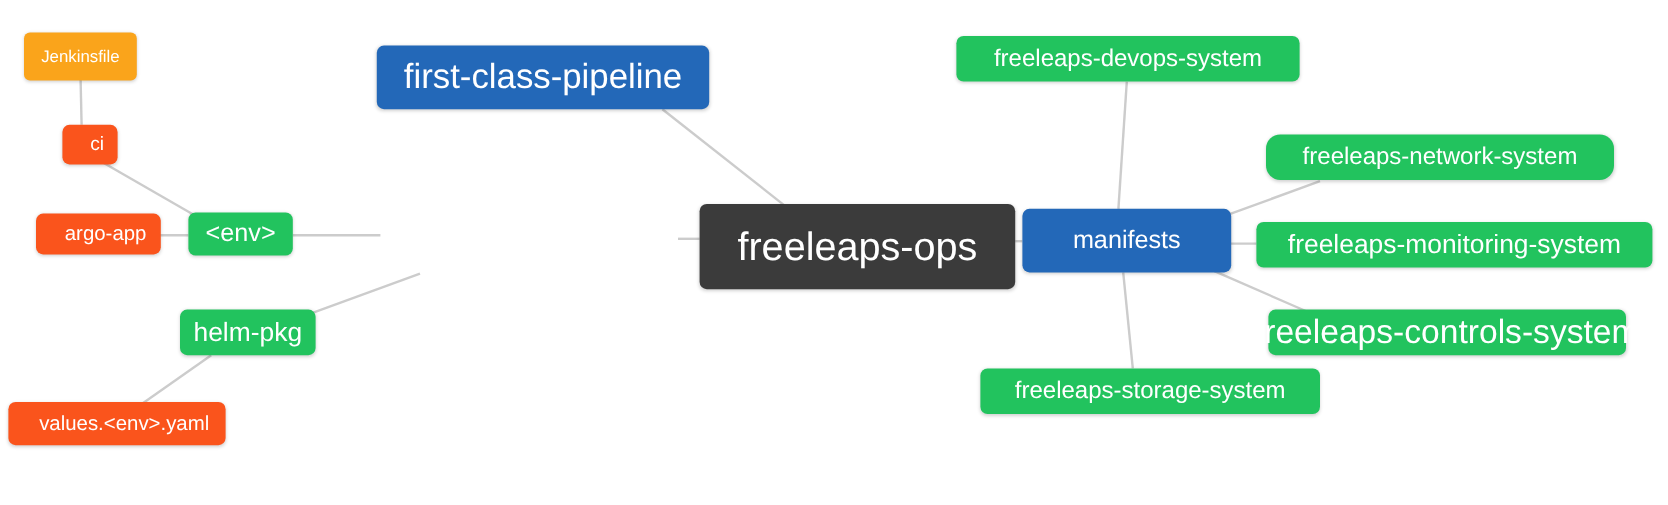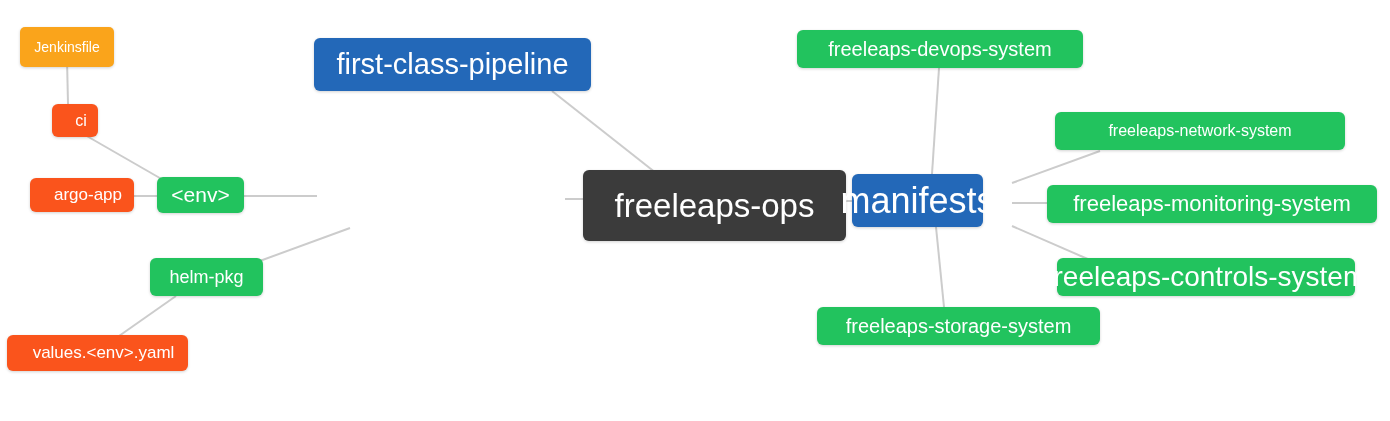--- a/index.html
+++ b/index.html
@@ -25,28 +25,28 @@
   .lv-root{background:var(--root_bg,#3b3b3b);}
   .lv-branch{background:var(--branch_bg,#2368b8);}
   .lv-green{background:var(--green_bg,#22c35e);}
   .lv-red{background:var(--red_bg,#fa541c);padding-left:12px;}
   .lv-orange{background:var(--orange_bg,#faa41b);border-radius:5px;}
 
   #n-jenkinsfile{left:20px;top:27px;width:94px;height:40px;font-size:14px;}
   #n-ci{left:52px;top:104px;width:34px;height:33px;font-size:16px;}
   #n-argo{left:30px;top:178px;width:92px;height:34px;font-size:17px;}
   #n-env{left:157px;top:177px;width:87px;height:36px;font-size:21px;}
-  #n-helm{left:150px;top:258px;width:113px;height:38px;font-size:18px;}
+  #n-helm{left:150px;top:258px;width:113px;height:38px;font-size:22px;}
   #n-values{left:7px;top:335px;width:169px;height:36px;font-size:17px;}
   #n-pipeline{left:314px;top:38px;width:277px;height:53px;font-size:29px;}
   #n-service{left:317px;top:172px;width:248px;height:56px;font-size:29px;}
   #n-ops{left:583px;top:170px;width:263px;height:71px;font-size:33px;}
-  #n-manifests{left:852px;top:174px;width:131px;height:53px;font-size:36px;}
+  #n-manifests{left:852px;top:174px;width:174px;height:53px;font-size:21px;}
   #n-devops{left:797px;top:30px;width:286px;height:38px;font-size:20px;}
-  #n-network{left:1055px;top:112px;width:290px;height:38px;font-size:16px;}
+  #n-network{left:1055px;top:112px;width:290px;height:38px;font-size:20px;border-radius:12px;}
   #n-monitoring{left:1047px;top:185px;width:330px;height:38px;font-size:22px;}
   #n-controls{left:1057px;top:258px;width:298px;height:38px;font-size:28px;}
   #n-storage{left:817px;top:307px;width:283px;height:38px;font-size:20px;text-align:right;}
 </style>
 </head>
 <body>
 
 <div class="canvas">
 
   <svg class="edges" viewBox="0 0 1390 421" xmlns="http://www.w3.org/2000/svg">

